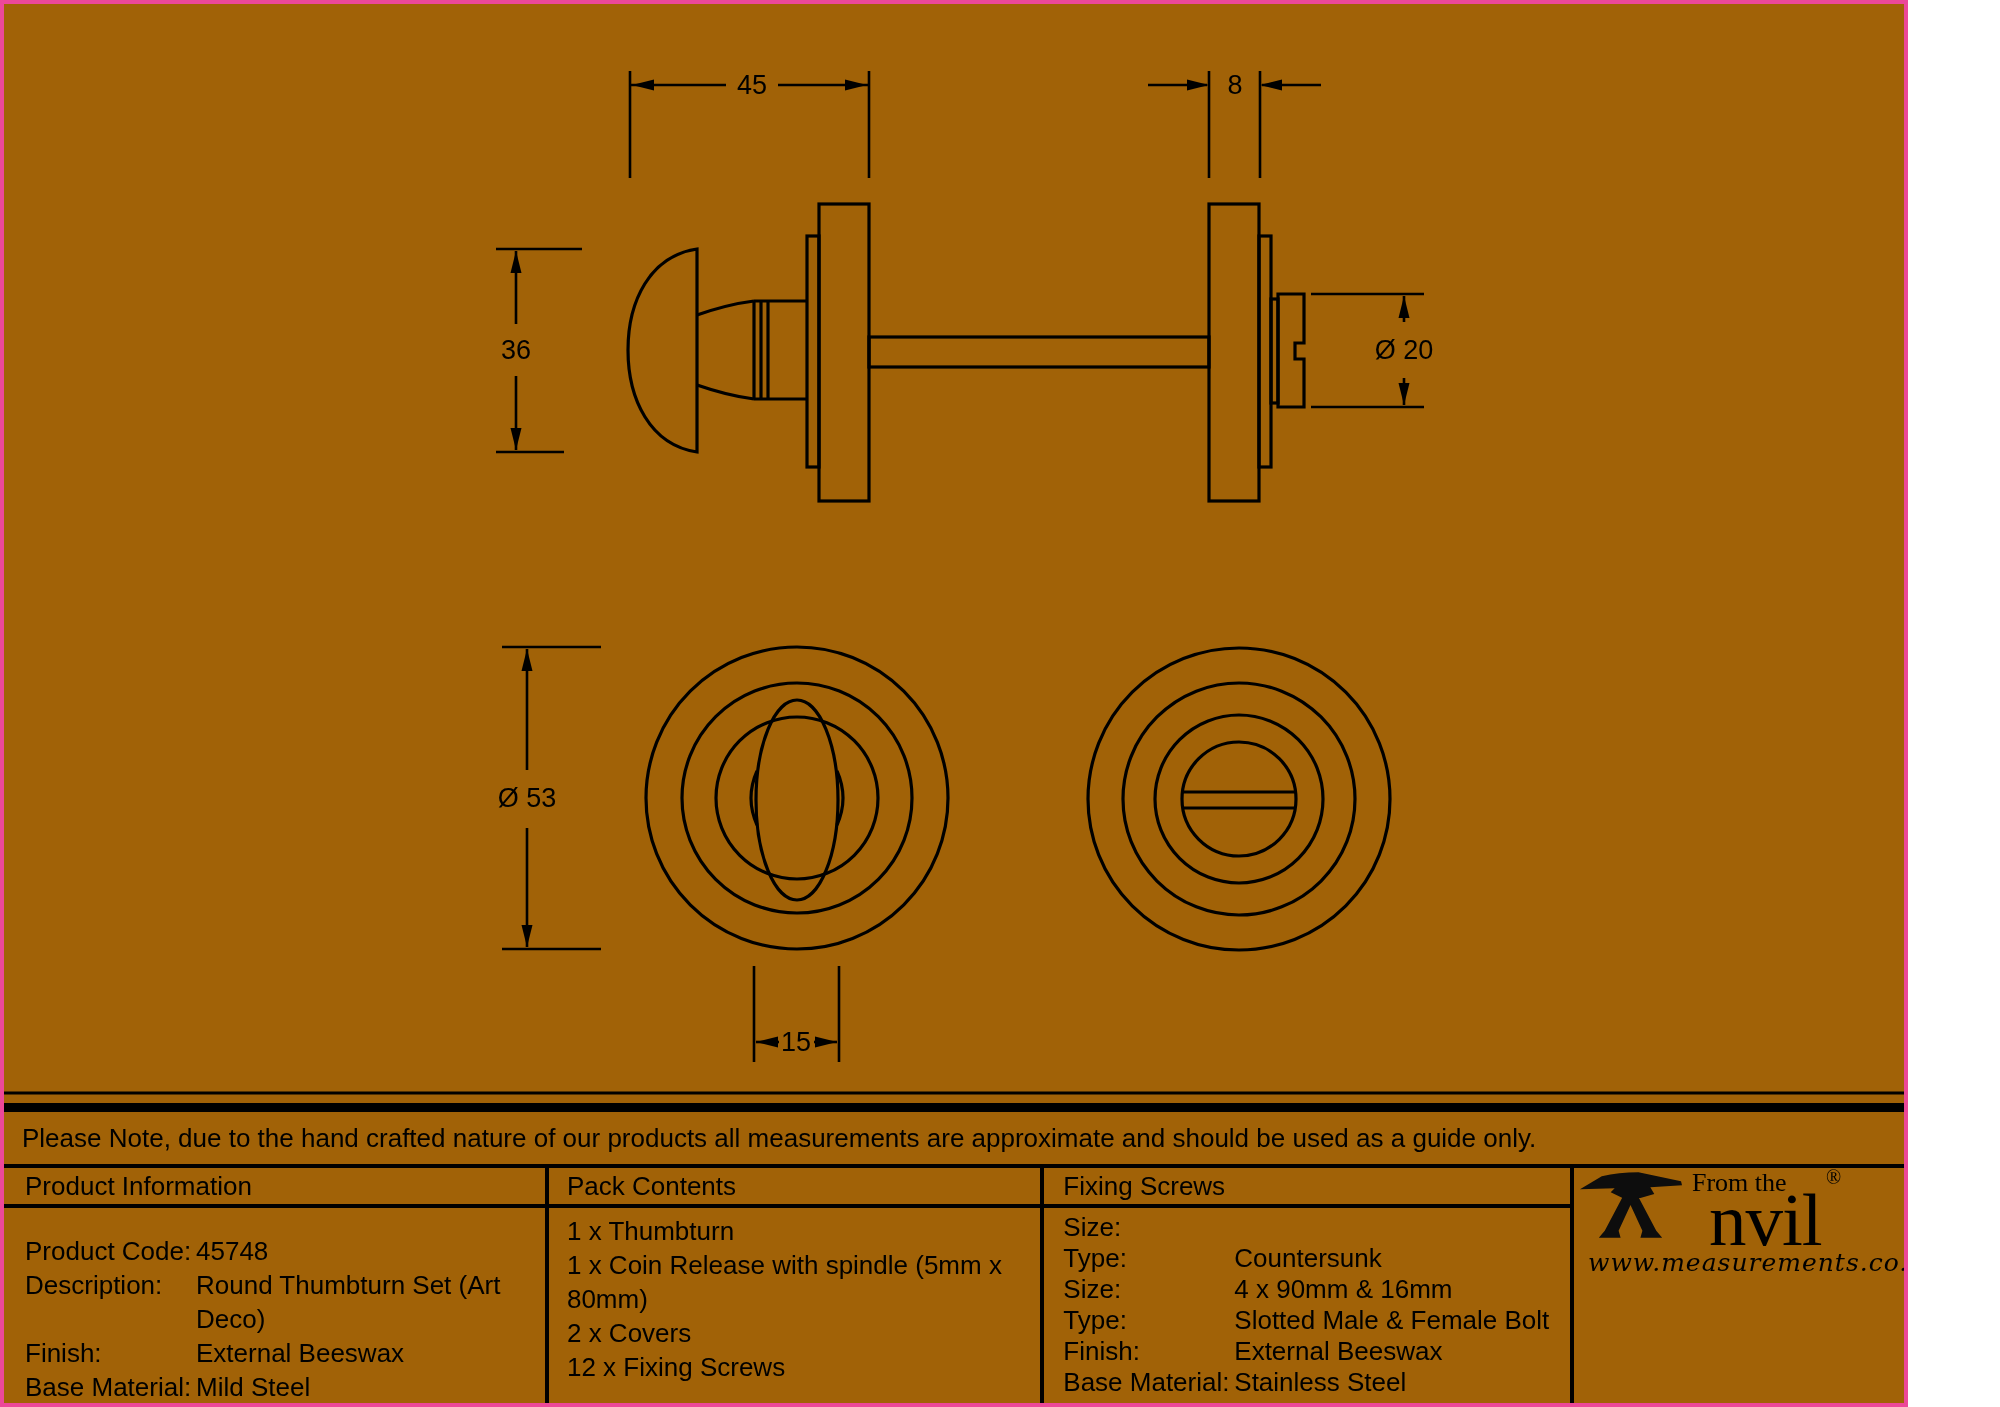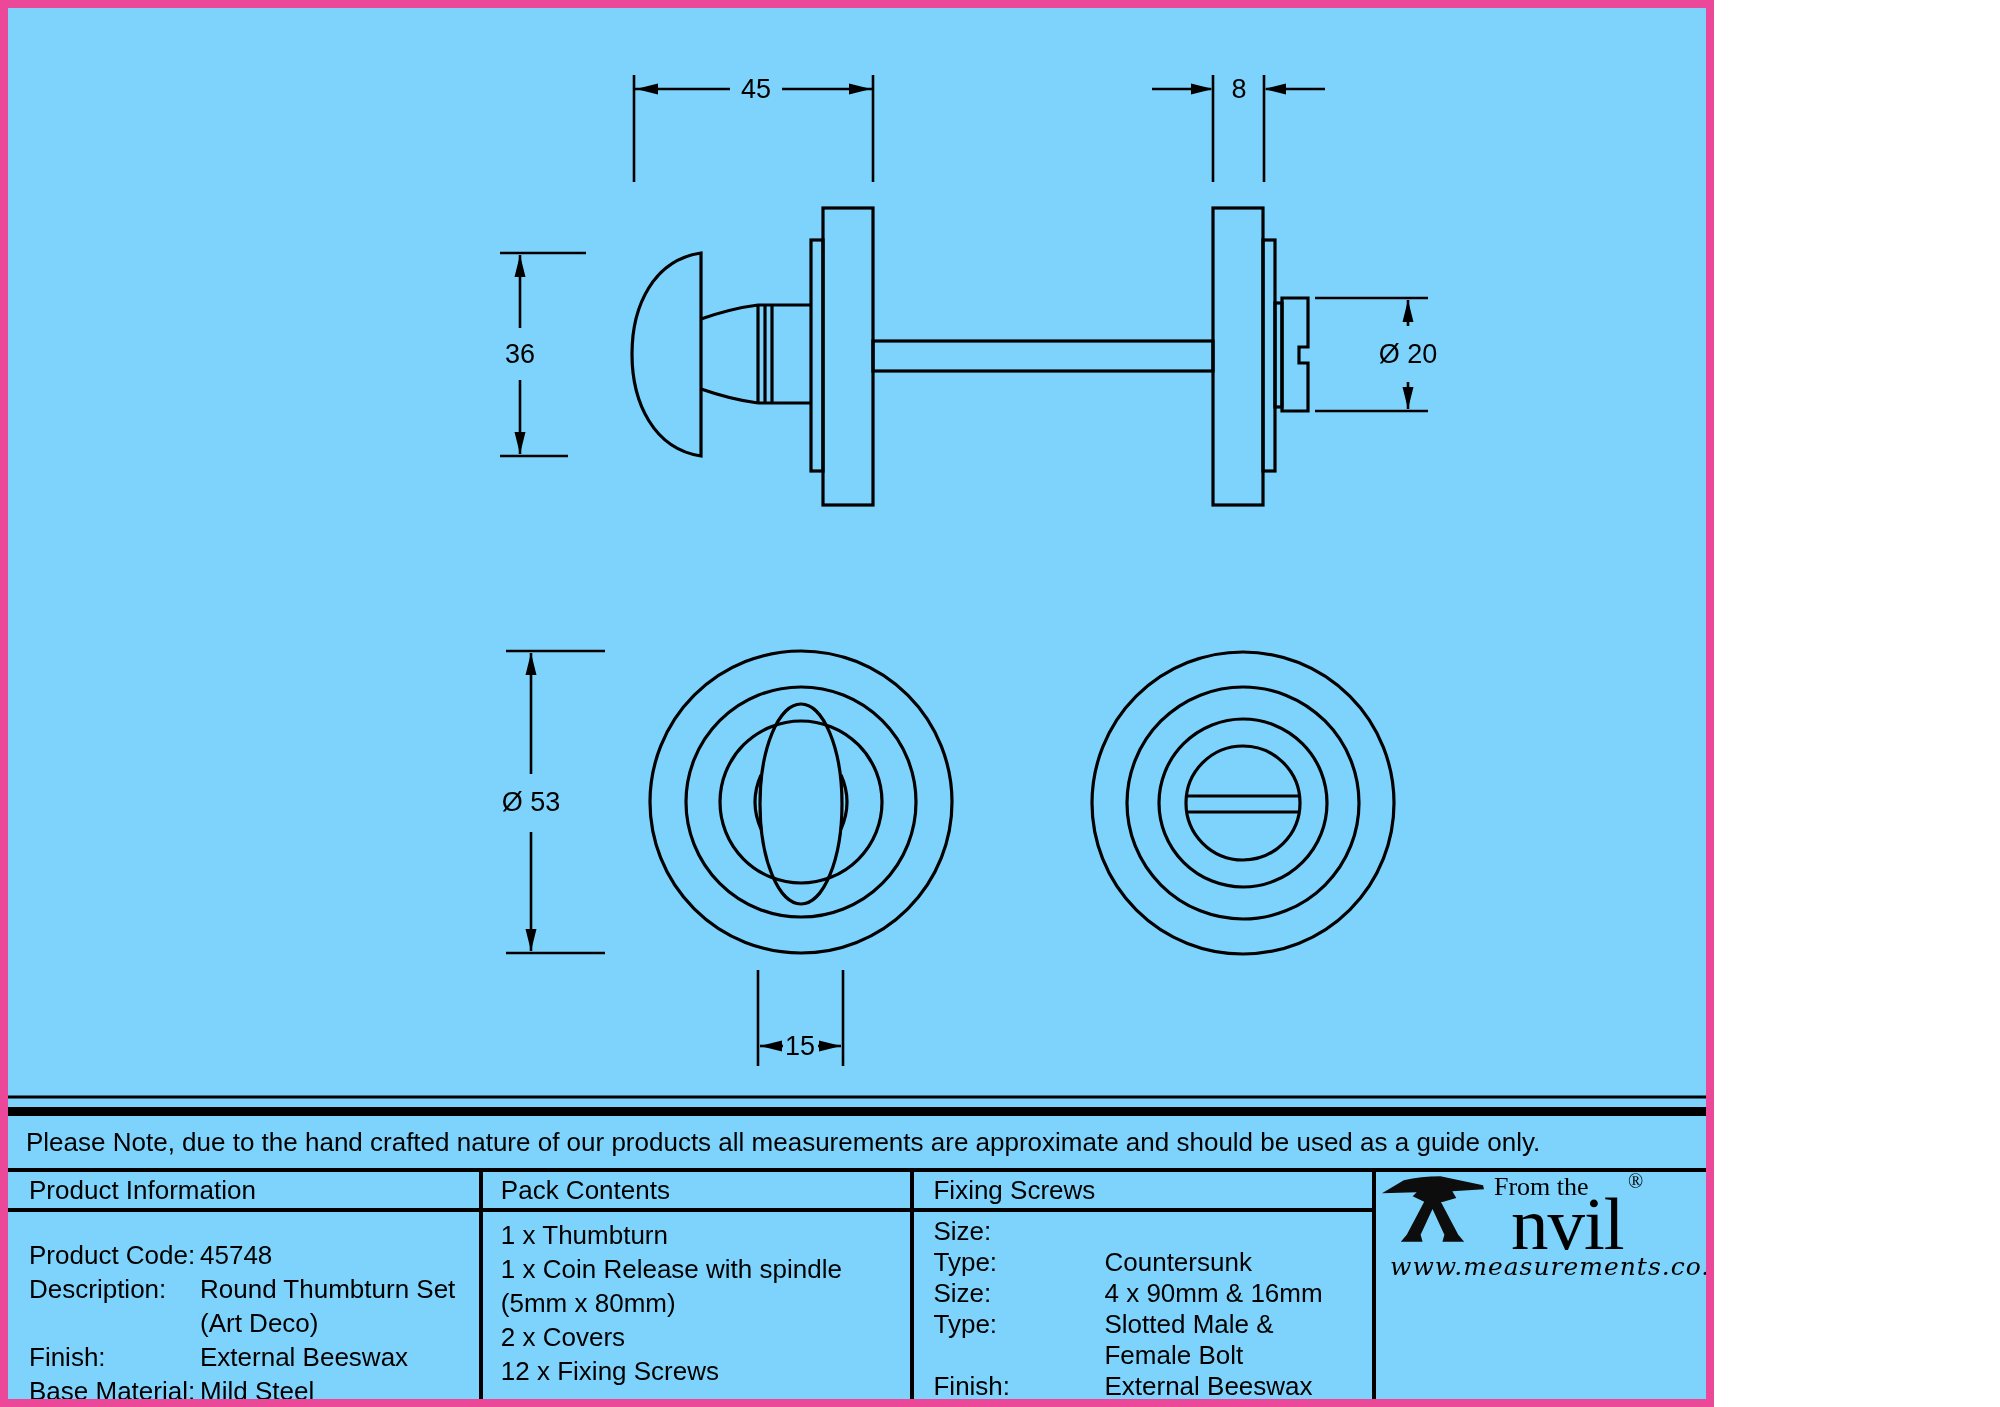--- a/index.html
+++ b/index.html
@@ -1,21 +1,21 @@
 <!DOCTYPE html>
 <html><head>
 <meta charset="utf-8">
 <style>
   html,body{margin:0;padding:0;background:#fff;}
   .page{
     position:relative;
-    width:1714px;height:1407px;
+    width:1908px;height:1407px;
     box-sizing:border-box;
-    border:8px solid #ec4899;
-    background:#7dd3fc;
+    border:4px solid #ec4899;
+    background:#a16207;
     font-family:"Liberation Sans", sans-serif;
     color:#000;
     overflow:hidden;
   }
   .drawing{display:block;width:1992px;height:1099px;}
   .dim-text{font-family:"Liberation Sans", sans-serif;font-size:27px;fill:#000;}
   
   .note-row{
     box-sizing:border-box;
     height:65px;

